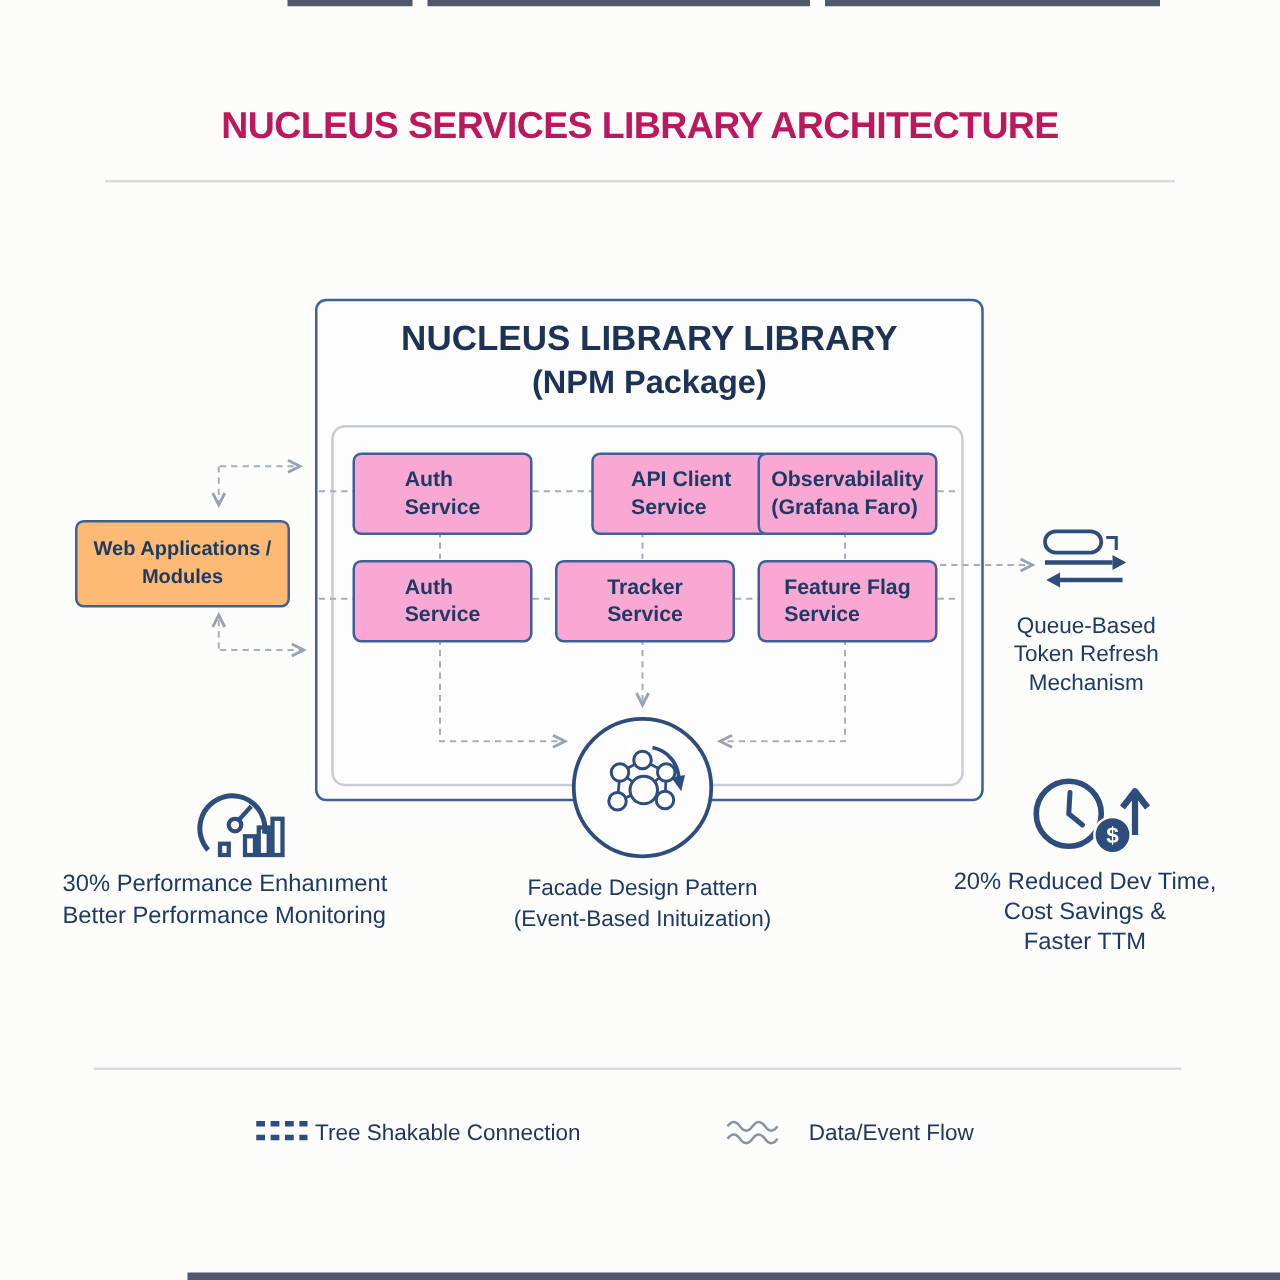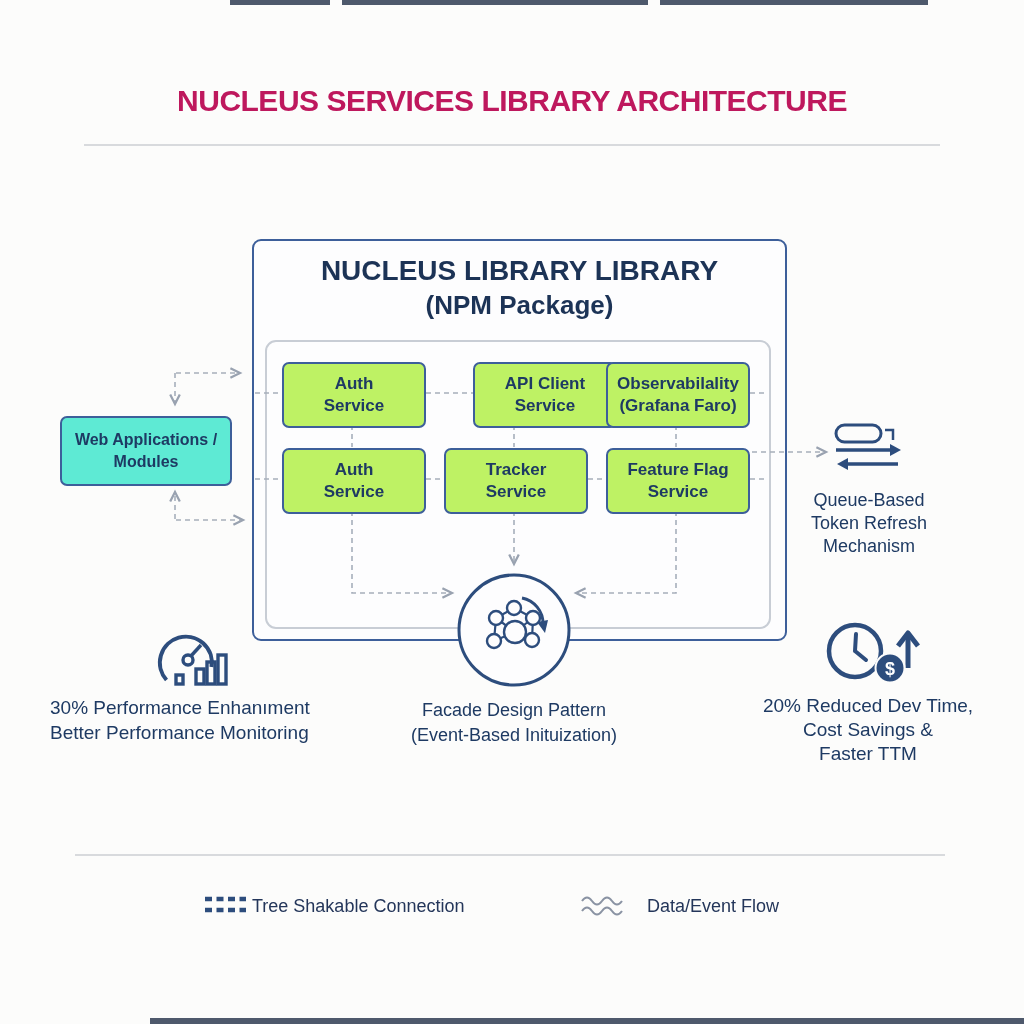--- a/index.html
+++ b/index.html
@@ -38,28 +38,28 @@
     position:absolute;left:265px;top:340px;width:502px;height:285px;
     border:2px solid #c8cdd5;border-radius:11px;background:#fdfdfe;z-index:2;
   }
 
   
   .connector-layer{position:absolute;left:0;top:0;width:1024px;height:1024px;z-index:3;pointer-events:none;}
 
   
   .service-box{
     position:absolute;width:140px;height:62px;z-index:4;
-    border:2px solid #3d5f9a;border-radius:7px;background:#bef264;
-    display:flex;align-items:center;justify-content:center;text-align:center;
+    border:2px solid #3d5f9a;border-radius:7px;background:#f9a8d4;
+    display:flex;align-items:center;justify-content:center;
     font-size:17px;font-weight:700;color:#1e3a63;line-height:22px;
   }
   
   .web-box{
     position:absolute;left:60px;top:416px;width:168px;height:66px;z-index:4;
-    border:2px solid #3d5f9a;border-radius:7px;background:#5eead4;
+    border:2px solid #3d5f9a;border-radius:7px;background:#fdba74;
     display:flex;align-items:center;justify-content:center;text-align:center;
     font-size:16px;font-weight:700;color:#1e3a63;line-height:22px;
   }
 
   .icon-svg{position:absolute;z-index:5;}
   .facade-circle-svg{position:absolute;left:452px;top:568px;z-index:5;}
 
   .caption{
     position:absolute;z-index:4;font-weight:400;color:#1e3a63;
   }

